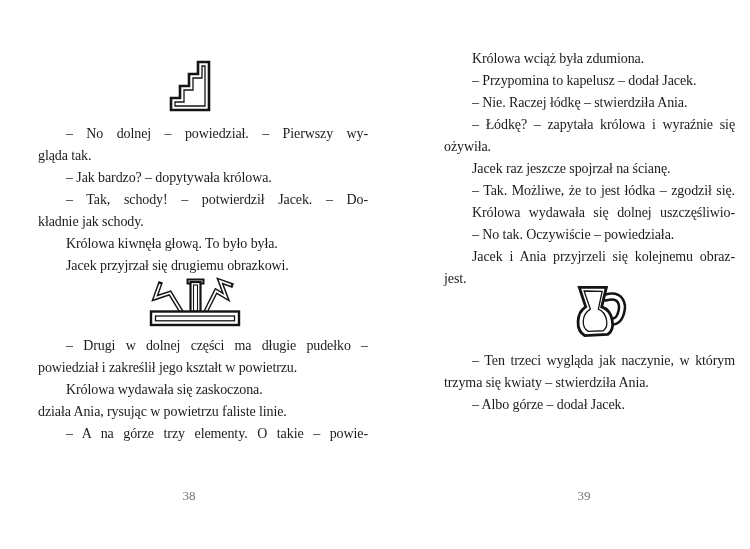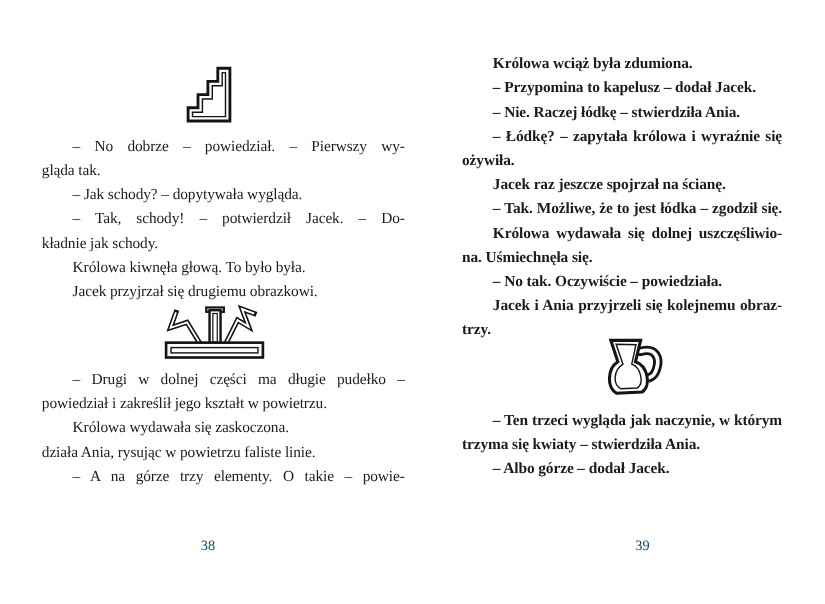--- a/index.html
+++ b/index.html
@@ -6,36 +6,36 @@
   body{
     width:750px;height:549px;position:relative;
     background:#ffffff;
     font-family:"Liberation Serif","DejaVu Serif",serif;
     color:#1b1b1b;
     overflow:hidden;
   }
   .spread{position:absolute;inset:0;}
   .page{position:absolute;top:0;}
   .page.left{left:38px;width:330px;}
-  .page.right{left:420px;width:291px;font-weight:bold;}
+  .page.right{left:444px;width:291px;}
   .right > :first-child{margin-top:48px;}
 
   .para{margin:0;}
   .line{
     font-size:14px;
     line-height:22px;
     letter-spacing:-0.1px;
     text-align:left;
   }
   .line.ind{text-indent:28px;}
   .line.just{text-align:justify;text-align-last:justify;}
 
   .pagenum{
     position:absolute;top:488px;width:60px;
-    text-align:center;font-size:13px;color:#0c4a6e;
+    text-align:center;font-size:13px;color:#737373;
   }
   .pn-left{left:159px;}
   .pn-right{left:554px;}
 
   .icon-block{display:block;}
   .icon-block svg{display:block;width:100%;height:100%;}
   .stairs-icon-pos{margin:57px 0 10px 130px;width:44px;height:56px;}
   .bench-icon-pos{margin:0 0 8px 111px;width:92px;height:50px;}
   .jug-icon-pos{margin:-8px 0 10px 126px;width:58px;height:58px;}
 
@@ -51,25 +51,25 @@
 
 <div class="spread">
   <section class="page left">
       <div class="icon-block stairs-icon-pos">
   <svg viewBox="0 0 44 56" xmlns="http://www.w3.org/2000/svg" aria-hidden="true">
     <path class="shape" d="M3,53 L41,53 L41,5 L30,5 L30,17 L21,17 L21,29 L12,29 L12,41 L3,41 Z"></path>
     <path class="inner" d="M7,49 L37,49 L37,9 L34,9 L34,21 L25,21 L25,33 L16,33 L16,45 L7,45 Z"></path>
   </svg>
 </div>
       <div class="para">
-        <div class="line just ind">– No dobrze – powiedział. – Pierwszy wy-</div>
+        <div class="line just ind">– No dolnej – powiedział. – Pierwszy wy-</div>
         <div class="line">gląda tak.</div>
       </div>
       <div class="para">
-        <div class="line ind">– Jak schody? – dopytywała wygląda.</div>
+        <div class="line ind">– Jak bardzo? – dopytywała królowa.</div>
       </div>
       <div class="para">
         <div class="line just ind">– Tak, schody! – potwierdził Jacek. – Do-</div>
         <div class="line">kładnie jak schody.</div>
       </div>
       <div class="para">
         <div class="line ind">Królowa kiwnęła głową. To było była.</div>
       </div>
       <div class="para">
         <div class="line ind">Jacek przyjrzał się drugiemu obrazkowi.</div>
@@ -114,28 +114,27 @@
         <div class="line">ożywiła.</div>
       </div>
       <div class="para">
         <div class="line ind">Jacek raz jeszcze spojrzał na ścianę.</div>
       </div>
       <div class="para">
         <div class="line just ind">– Tak. Możliwe, że to jest łódka – zgodził się.</div>
       </div>
       <div class="para">
         <div class="line just ind">Królowa wydawała się dolnej uszczęśliwio-</div>
-        <div class="line">na. Uśmiechnęła się.</div>
       </div>
       <div class="para">
         <div class="line ind">– No tak. Oczywiście – powiedziała.</div>
       </div>
       <div class="para">
         <div class="line just ind">Jacek i Ania przyjrzeli się kolejnemu obraz-</div>
-        <div class="line">trzy.</div>
+        <div class="line">jest.</div>
       </div>
       <div class="icon-block jug-icon-pos">
   <svg viewBox="0 0 58 58" xmlns="http://www.w3.org/2000/svg" aria-hidden="true">
     <g transform="rotate(-4 29 29)">
       <path class="htube-b" d="M37,16 C52,13 54,24 51,32 C48,41 42,42 36,39"></path>
       <path class="htube-w" d="M37,16 C52,13 54,24 51,32 C48,41 42,42 36,39"></path>
       <path class="shape" style="stroke-width:2.8" d="M11,4 L38,6 L32,25 C43,29.5 45,48 36,53 L13,52.5 C4,46.5 6,29.5 16,24 Z"></path>
       <path class="inner" d="M15.5,8 L33.5,9.6 L28.5,27 C37,31 38.5,45.5 31.8,49 L16.8,48.6 C10,44 11.2,31.5 20.5,26.5 Z"></path>
     </g>
   </svg>

